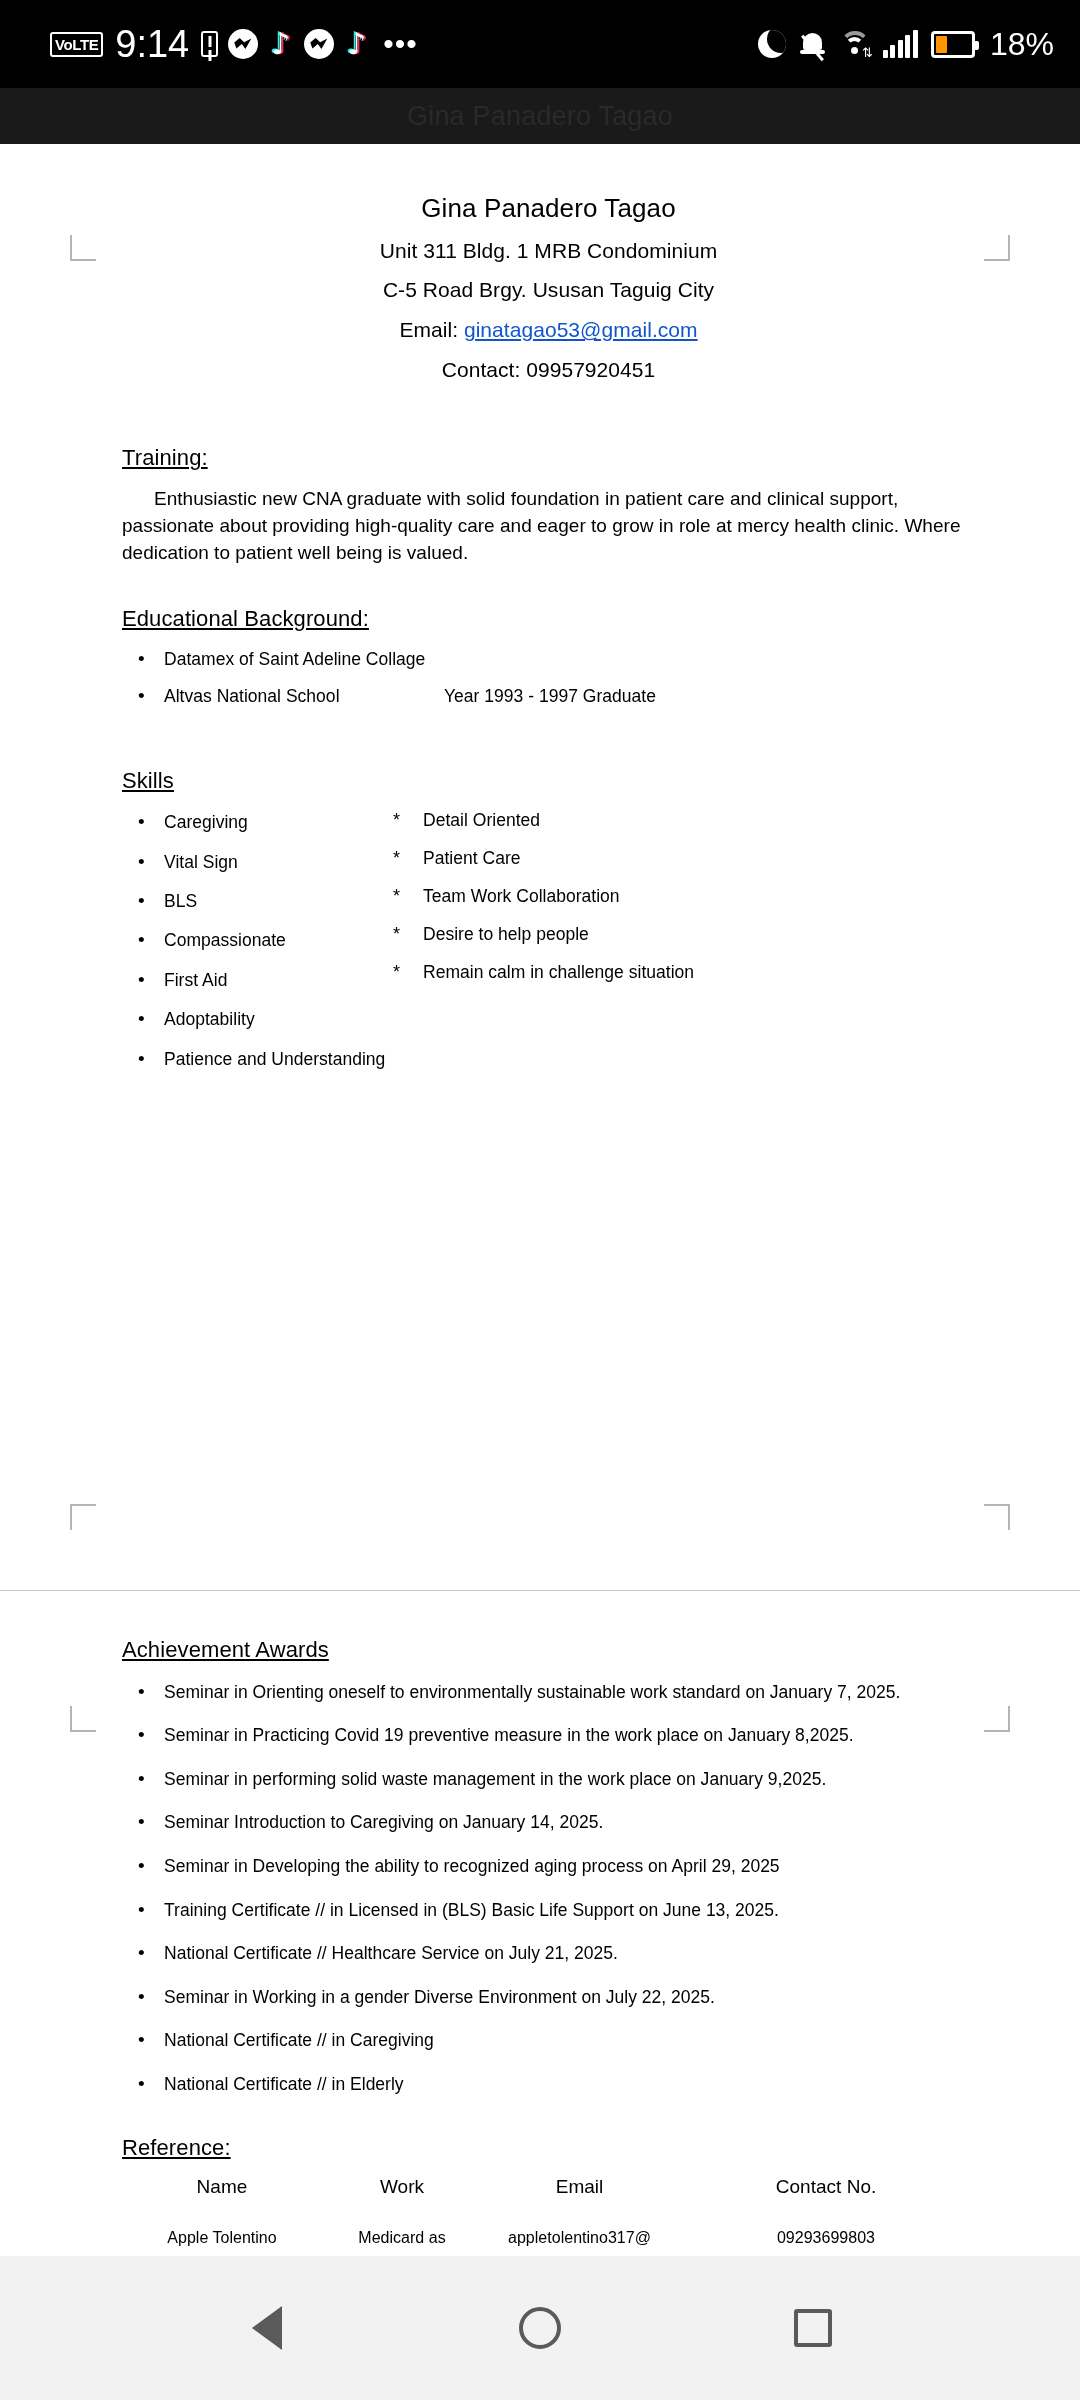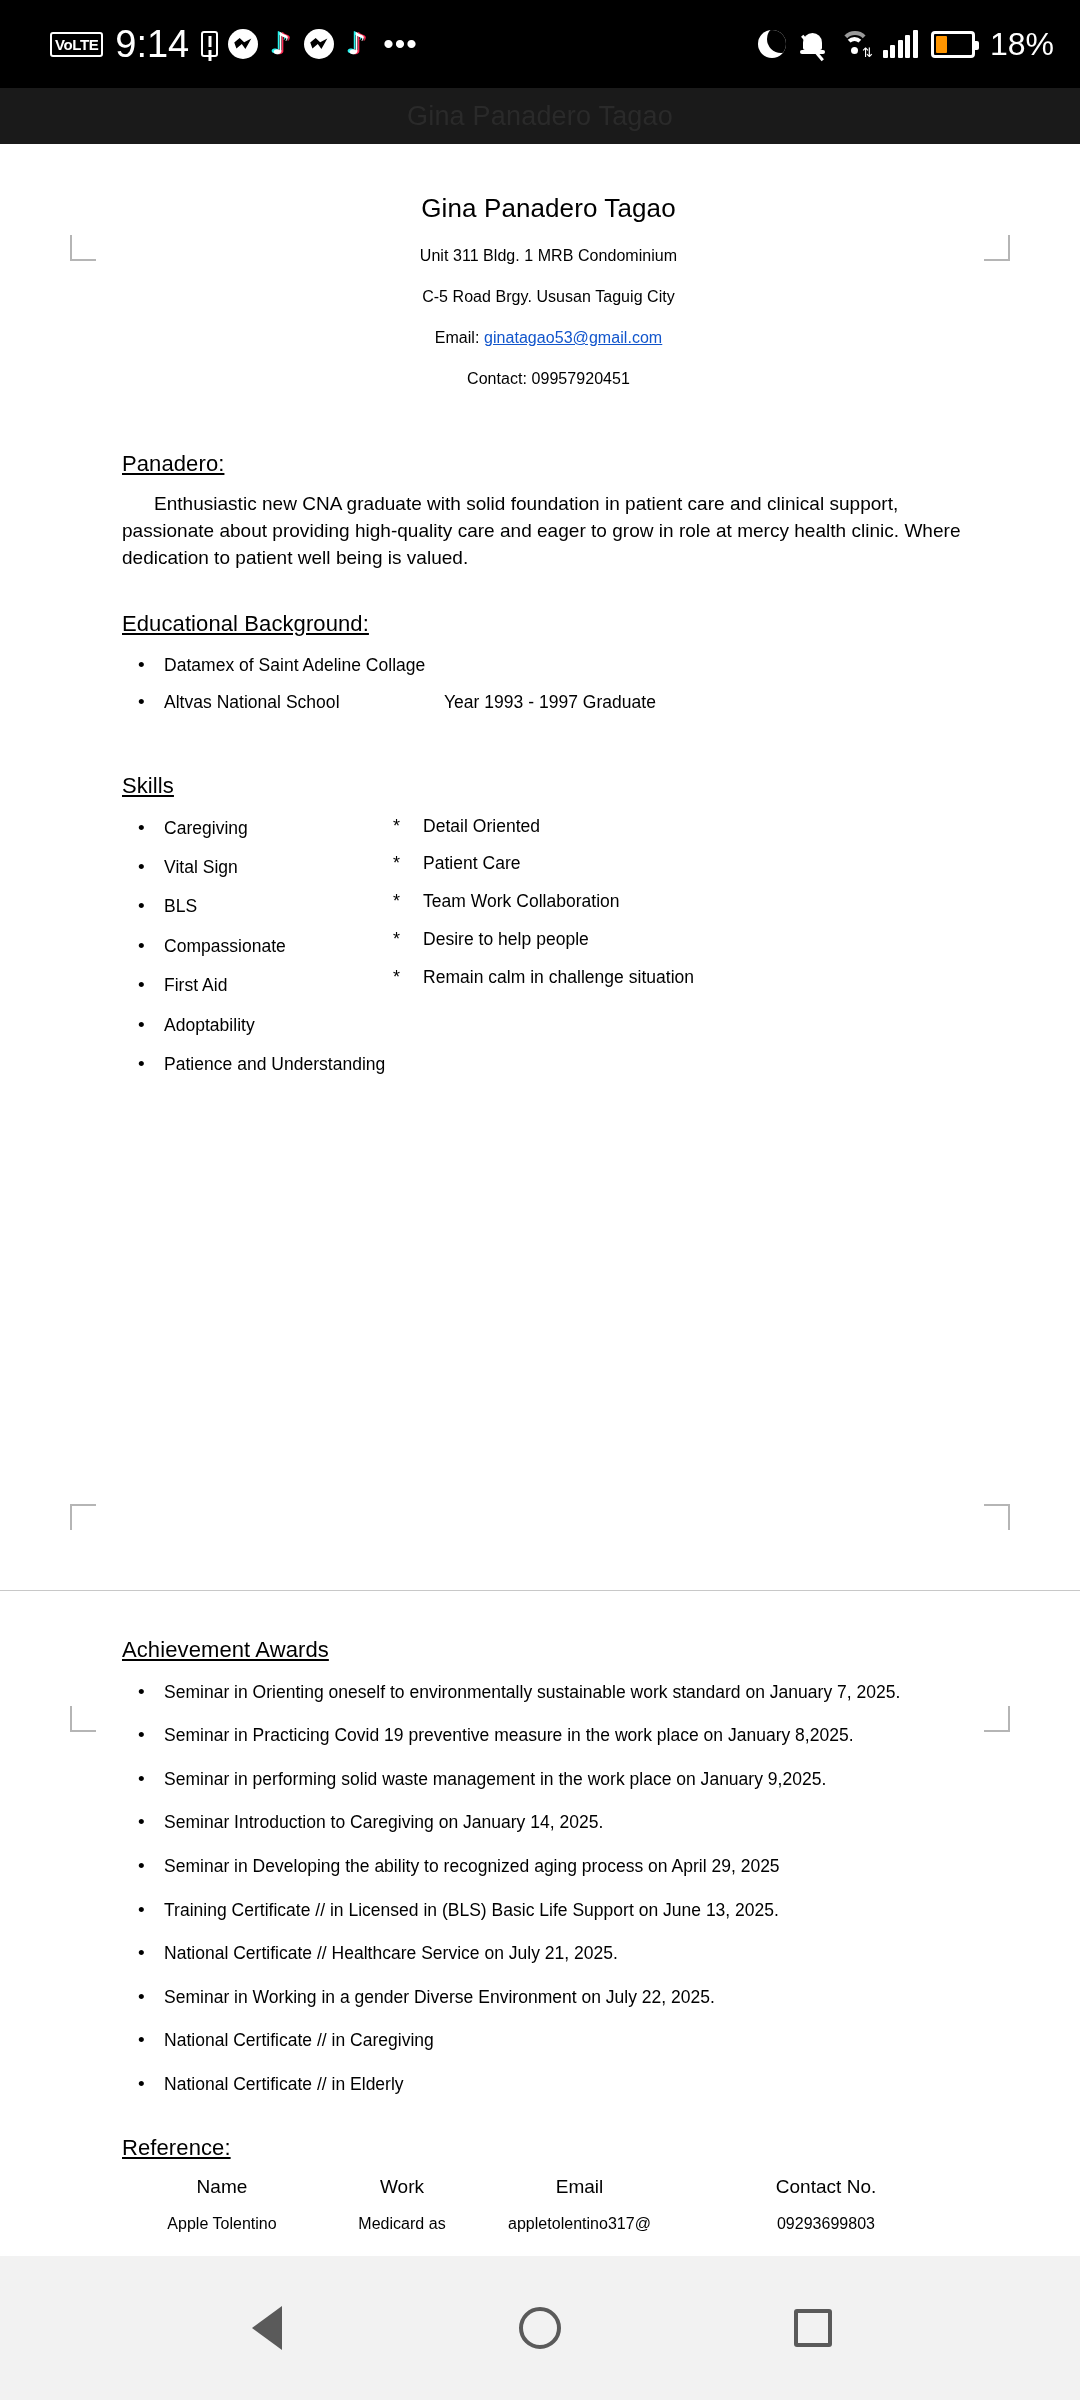--- a/index.html
+++ b/index.html
@@ -291,23 +291,23 @@
   
   .resume-name {
     text-align: center;
     font-size: 26px;
     line-height: 1.25;
     margin-top: 48px;
     letter-spacing: 0.1px;
   }
   .resume-contact-line {
     text-align: center;
-    font-size: 16px;
+    font-size: 21px;
     line-height: 1.33;
-    margin-top: 20px;
+    margin-top: 12px;
     letter-spacing: 0.05px;
   }
   .email-link {
     color: #1155cc;
     text-decoration: underline;
   }
 
   
   .section { margin-top: 0; }
   .section-title {
@@ -409,21 +409,21 @@
     letter-spacing: 0.01px;
   }
 
   .ref-title-wrap { margin-top: 36px; }
   .ref-table { margin-top: 12px; width: 100%; }
   .ref-head-row, .ref-data-row {
     display: flex;
     font-size: 18px;
     line-height: 1.4;
   }
-  .ref-head-row { margin-bottom: 12px; }
+  .ref-head-row { margin-bottom: 26px; }
   .ref-head-row .ref-cell { font-size: 19px; }
   .ref-cell {
     text-align: center;
     letter-spacing: 0.02px;
   }
   .ref-c1 { flex: 0 0 200px; }
   .ref-c2 { flex: 0 0 160px; }
   .ref-c3 { flex: 0 0 195px; }
   .ref-c4 { flex: 1; }
   .ref-data-row .ref-cell { font-size: 16px; }
@@ -527,21 +527,21 @@
 
       <div class="doc-body">
 
         <div class="resume-name">Gina Panadero Tagao</div>
         <div class="resume-contact-line">Unit 311 Bldg. 1 MRB Condominium</div>
         <div class="resume-contact-line">C-5 Road Brgy. Ususan Taguig City</div>
         <div class="resume-contact-line"><span>Email: </span><a class="email-link" href="#">ginatagao53@gmail.com</a></div>
         <div class="resume-contact-line">Contact: 09957920451</div>
 
         <div class="section obj-title-wrap">
-          <div class="section-title">Panadero:</div>
+          <div class="section-title">Training:</div>
           <p class="obj-para">Enthusiastic new CNA graduate with solid foundation in patient care and clinical support, passionate about providing high-quality care and eager to grow in role at mercy health clinic. Where dedication to patient well being is valued.</p>
         </div>
 
         <div class="section edu-title-wrap">
           <div class="section-title">Educational Background:</div>
           <div class="edu-list">
 
             <div class="edu-row">
               <span class="bullet-col">•</span>
               <span class="edu-school">Datamex of Saint Adeline Collage</span>

